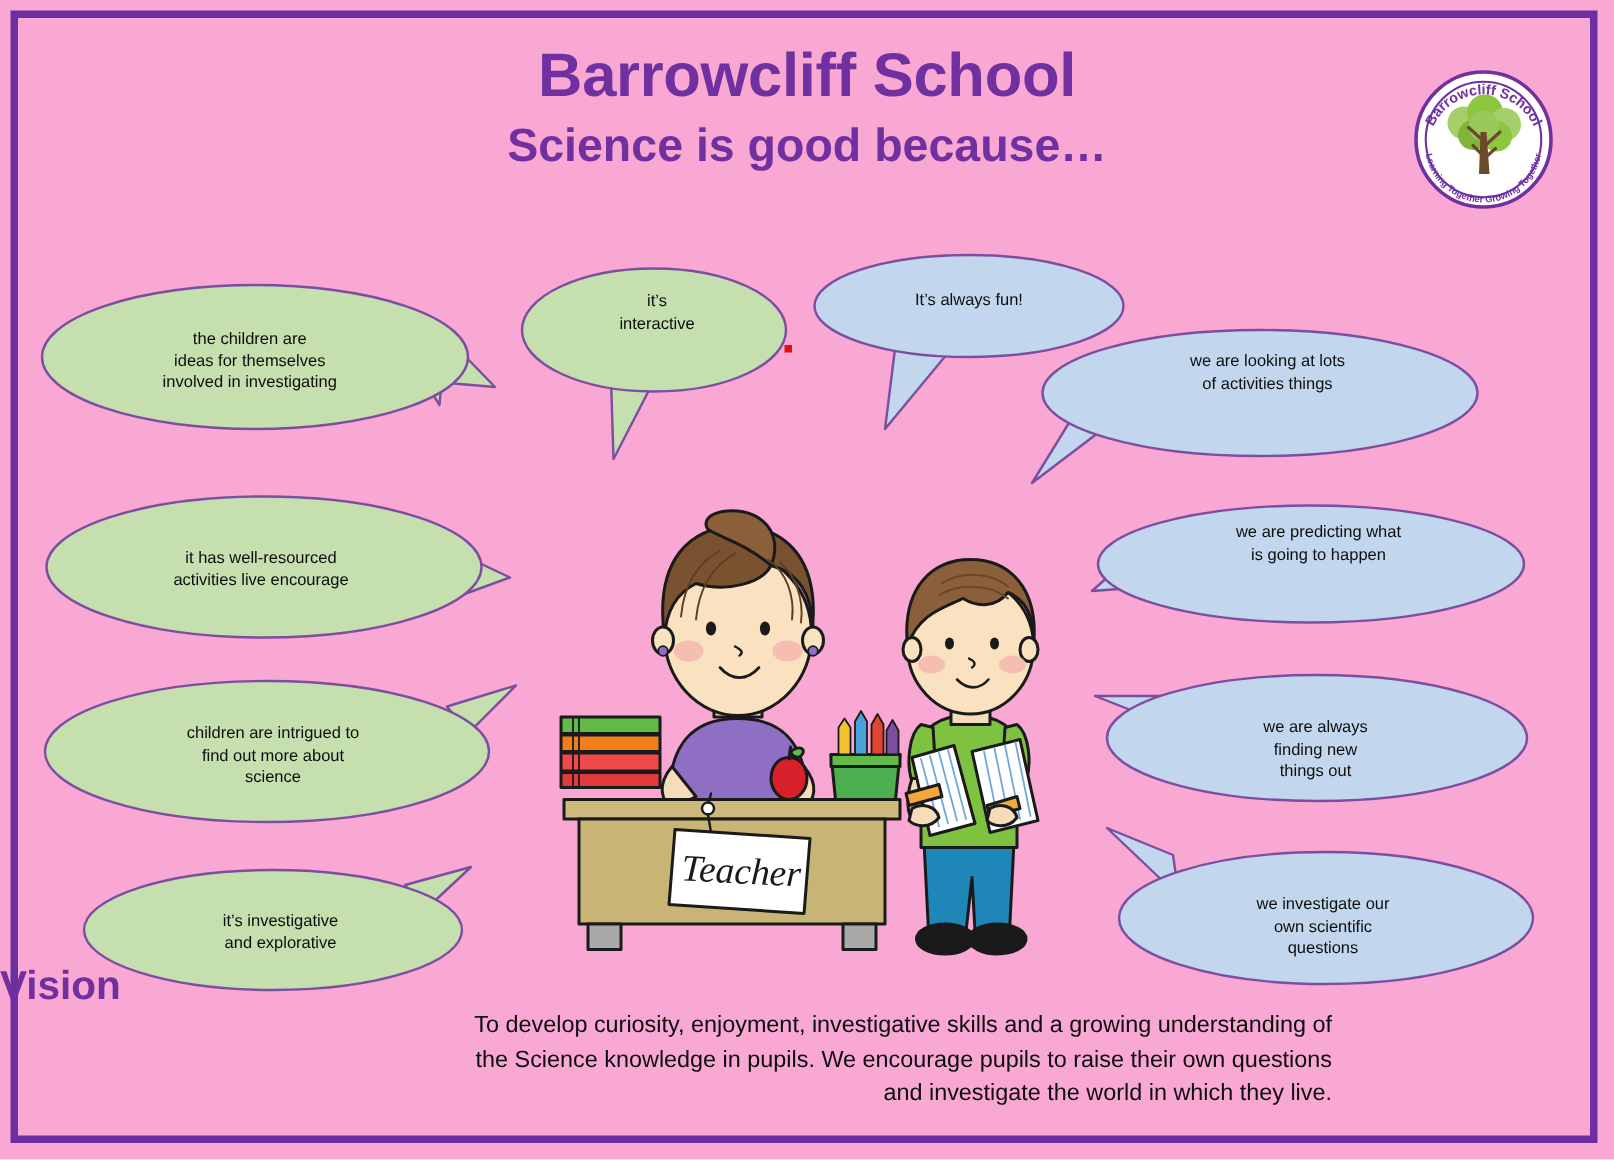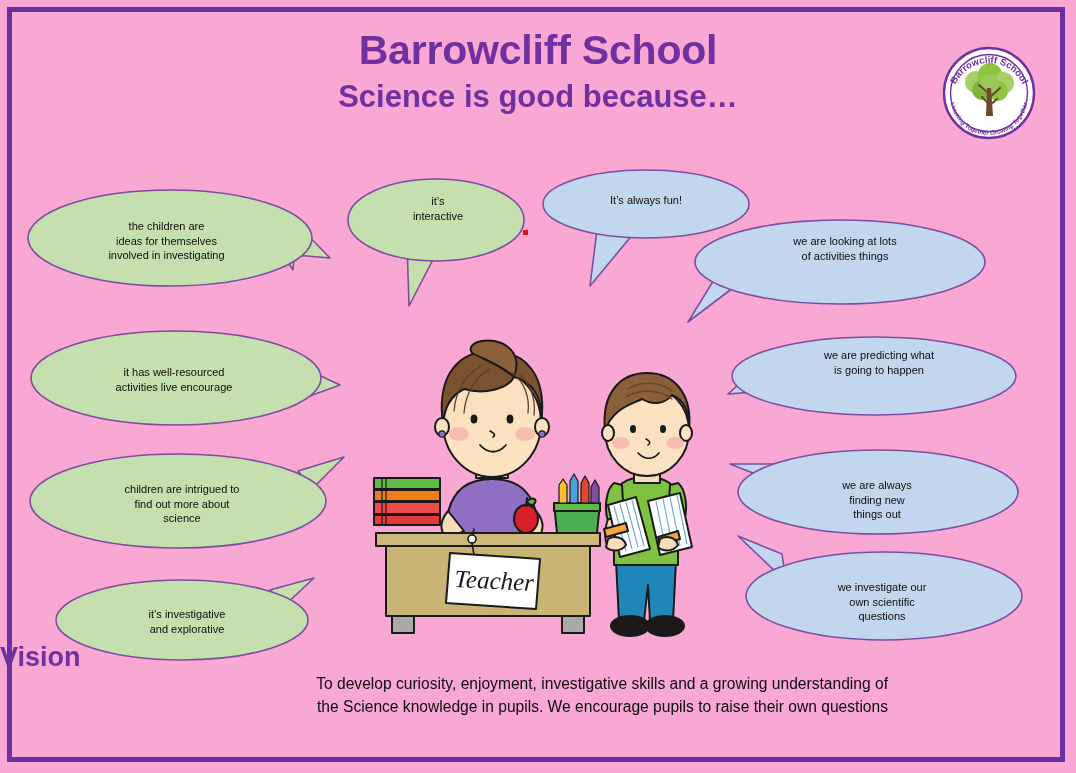--- a/index.html
+++ b/index.html
@@ -284,21 +284,21 @@
     </svg>
     <div class="bubble-text" style="padding-top:8px; padding-left:16px;">
       <div>
         <span>we are always</span>
         <span>finding new</span>
         <span>things out</span>
       </div>
     </div>
   </div>
 
-  <div class="bubble" style="left:738px; top:536px; width:286px; height:118px;text-decoration:underline;">
+  <div class="bubble" style="left:738px; top:552px; width:286px; height:118px;text-decoration:underline;">
     <svg viewBox="0 0 286 118" preserveAspectRatio="none">
       <path d="M 44,18 L 0,0 L 40,38 L 46,32 Z" fill="#c2d7ed" stroke="#7b4ea0" stroke-width="1.6" stroke-linejoin="round"></path>
       <ellipse cx="146" cy="60" rx="138" ry="44" fill="#c2d7ed" stroke="#7b4ea0" stroke-width="1.6"></ellipse>
     </svg>
     <div class="bubble-text" style="padding-top:14px; padding-left:14px;">
       <div>
         <span>we investigate our</span>
         <span>own scientific</span>
         <span>questions</span>
       </div>
@@ -441,15 +441,16 @@
         <path d="M 240,206 C 246,202 256,204 258,212 C 252,220 242,218 238,214 Z" fill="#f6ddb9"></path>
         <path d="M 292,206 C 298,202 308,204 310,212 C 304,220 294,218 290,214 Z" fill="#f6ddb9"></path>
       </g>
     </svg>
   </div>
 
   <div id="vision-heading">Vision</div>
   <div id="vision-body">
     <span>To develop curiosity, enjoyment, investigative skills and a growing understanding of</span>
     <span>the Science knowledge in pupils. We encourage pupils to raise their own questions</span>
+    <span>and investigate the world in which they live.</span>
   </div>
 
 </div>
 
 </body></html>

